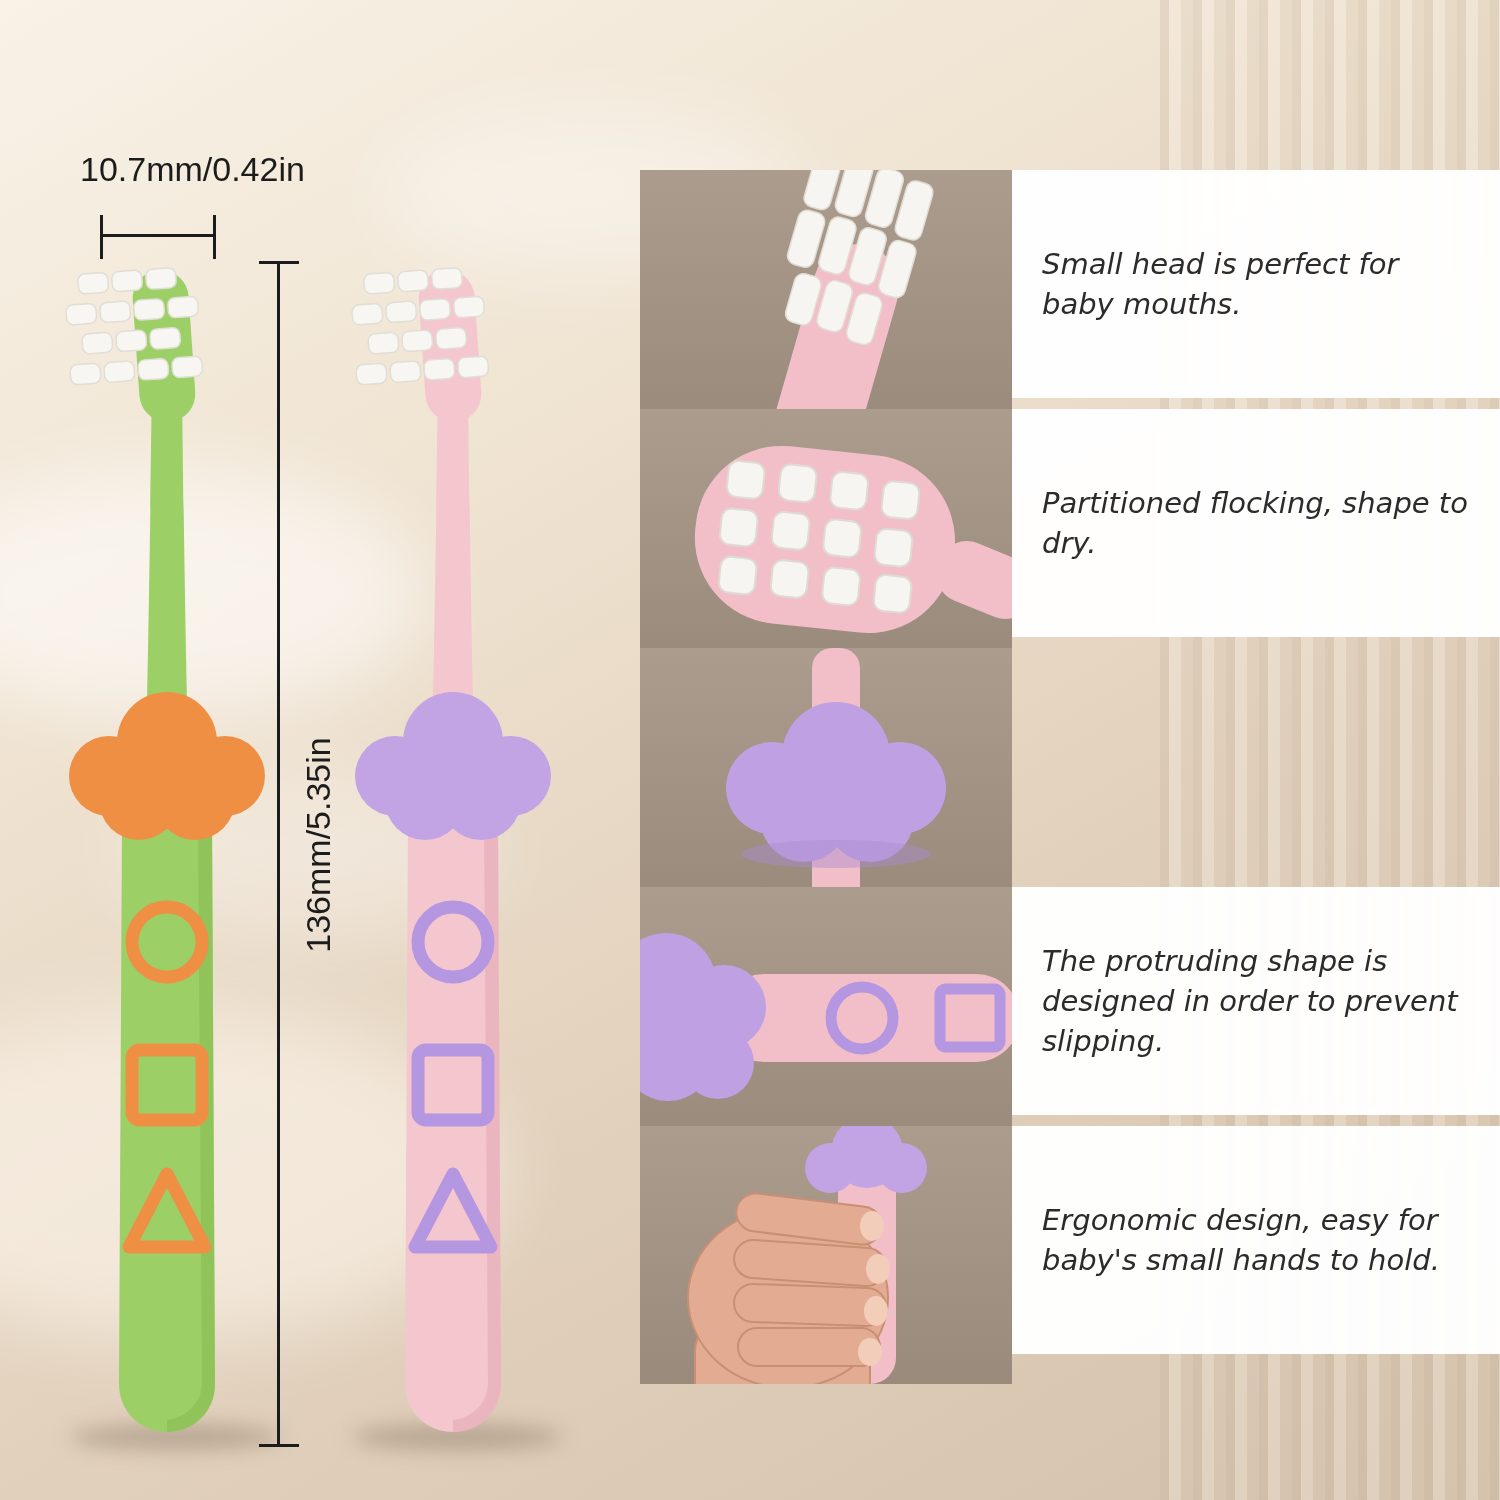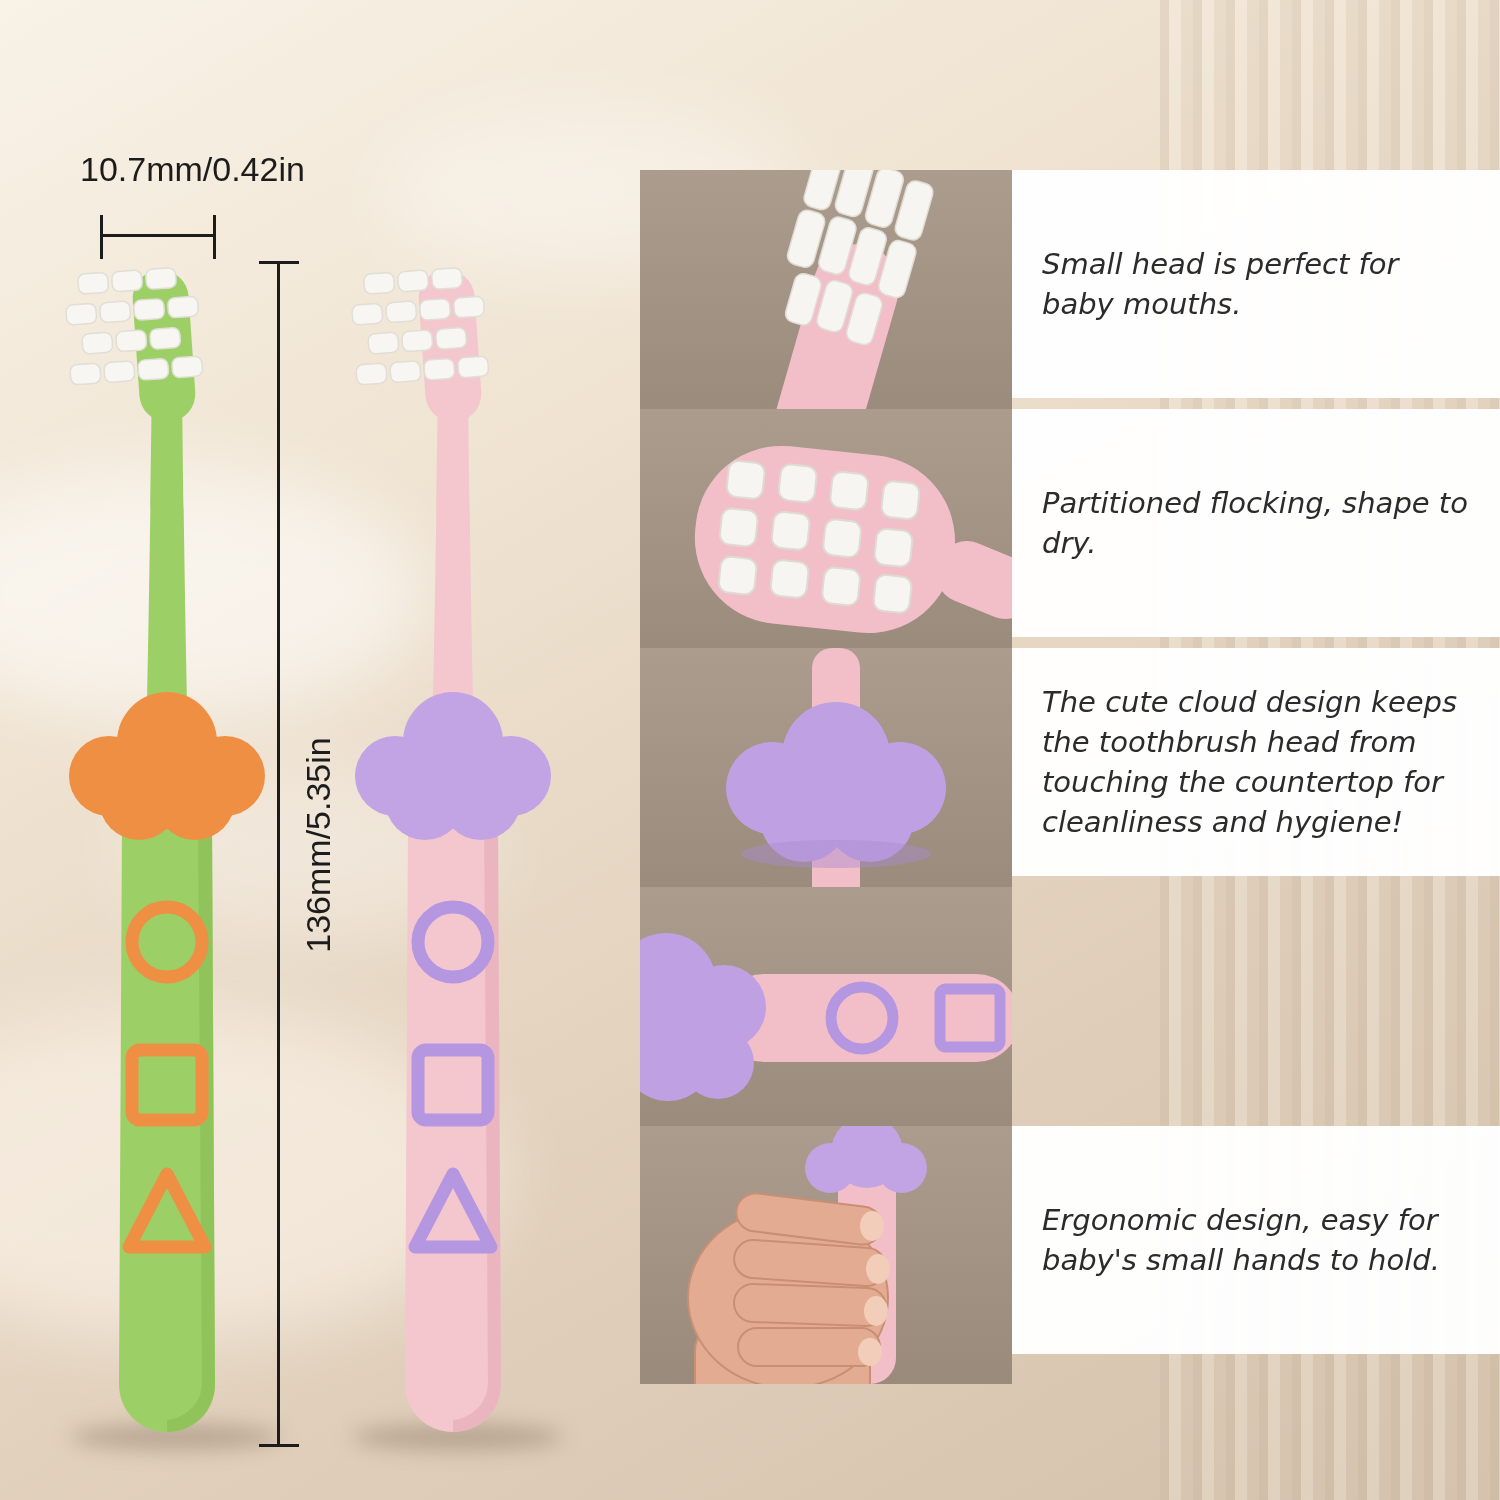--- a/index.html
+++ b/index.html
@@ -216,38 +216,38 @@
           <g fill="#BFA0E2">
             <circle cx="196" cy="108" r="54"></circle>
             <circle cx="132" cy="140" r="46"></circle>
             <circle cx="260" cy="140" r="46"></circle>
             <circle cx="164" cy="170" r="44"></circle>
             <circle cx="230" cy="170" r="44"></circle>
           </g>
           <ellipse cx="196" cy="206" rx="95" ry="14" fill="#A98BD0" opacity="0.45"></ellipse>
         </svg>
       </div>
-      <div class="panel">
-        <div class="feature-text">The cute cloud design keeps the toothbrush head from touching the countertop for cleanliness and hygiene!</div>
-      </div>
     </div>
 
     <div class="feature-row">
       <div class="thumb">
         <svg viewBox="0 0 372 258">
           <rect x="80" y="87" width="300" height="88" rx="44" fill="#F2BFC9"></rect>
           <g fill="#BFA0E2">
             <circle cx="26" cy="96" r="50"></circle>
             <circle cx="84" cy="120" r="42"></circle>
             <circle cx="28" cy="168" r="46"></circle>
             <circle cx="78" cy="176" r="36"></circle>
           </g>
           <circle cx="222" cy="131" r="31" fill="none" stroke="#B596E0" stroke-width="11"></circle>
           <rect x="300" y="102" width="60" height="58" rx="6" fill="none" stroke="#B596E0" stroke-width="11"></rect>
         </svg>
+      </div>
+      <div class="panel">
+        <div class="feature-text">The protruding shape is designed in order to prevent slipping.</div>
       </div>
     </div>
 
     <div class="feature-row">
       <div class="thumb">
         <svg viewBox="0 0 372 258">
           <rect x="198" y="26" width="58" height="232" rx="26" fill="#F2BFC9"></rect>
           <g fill="#C2A3E3">
             <circle cx="227" cy="26" r="36"></circle>
             <circle cx="190" cy="42" r="25"></circle>

